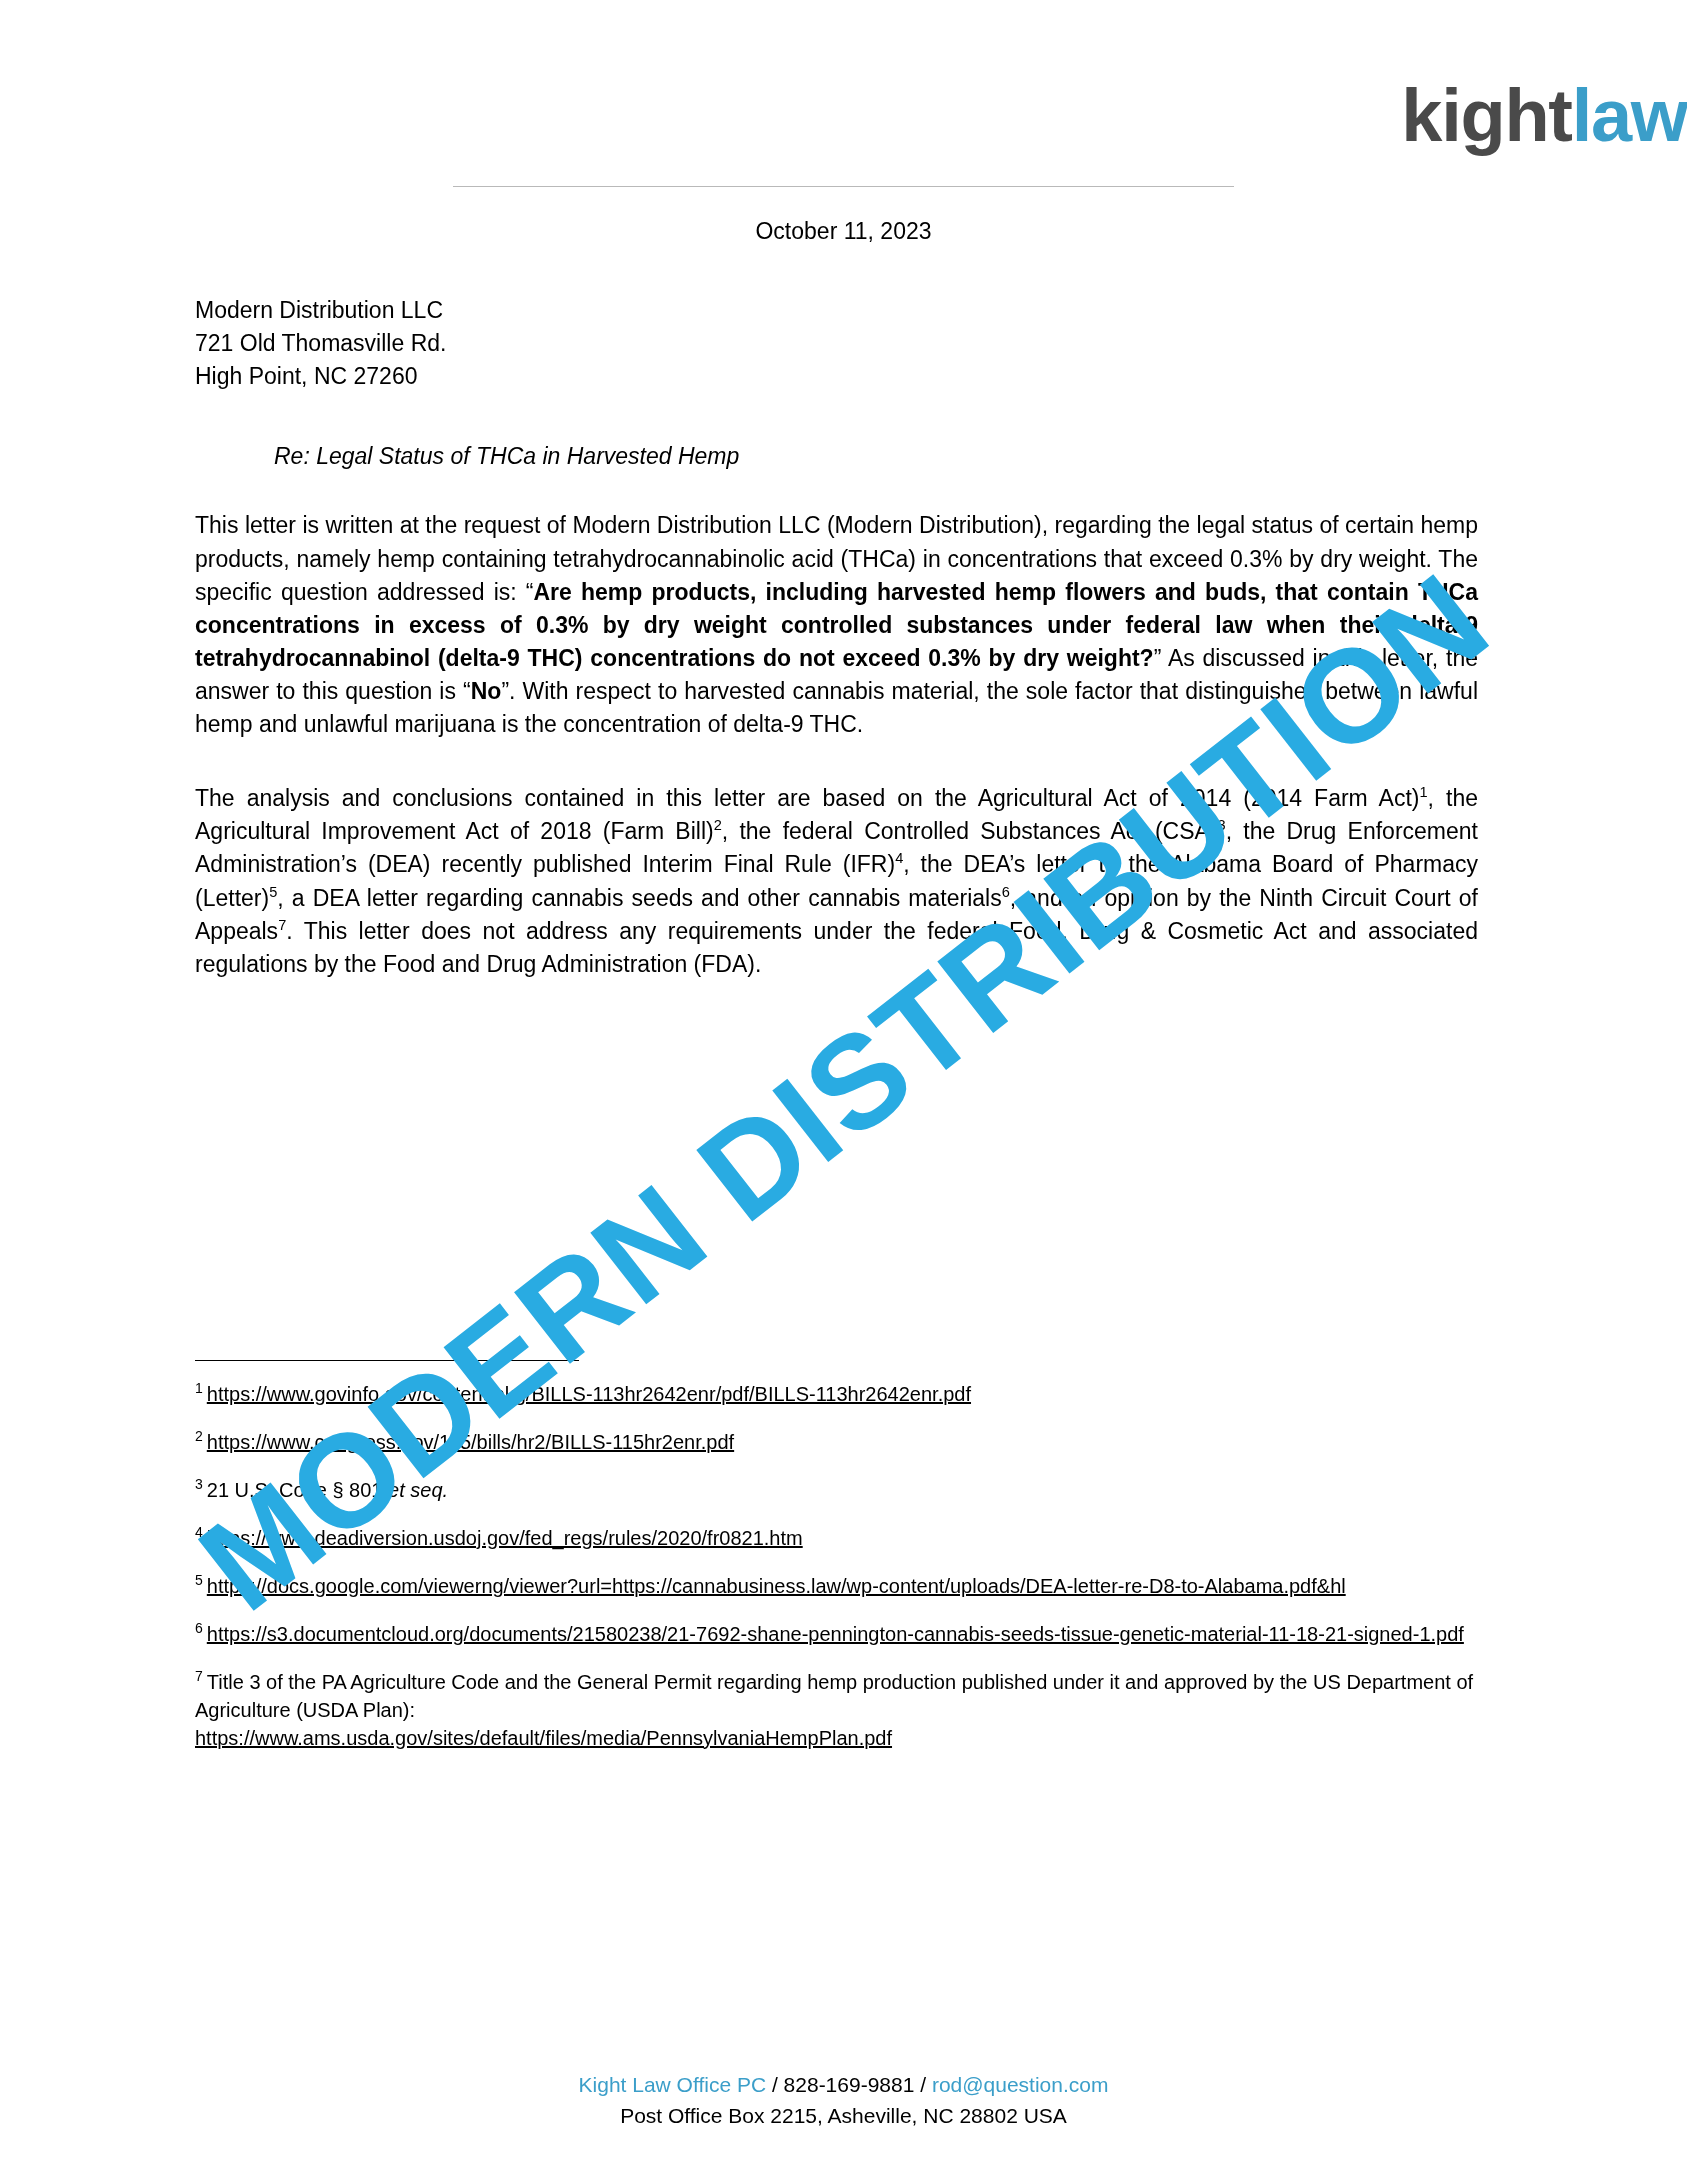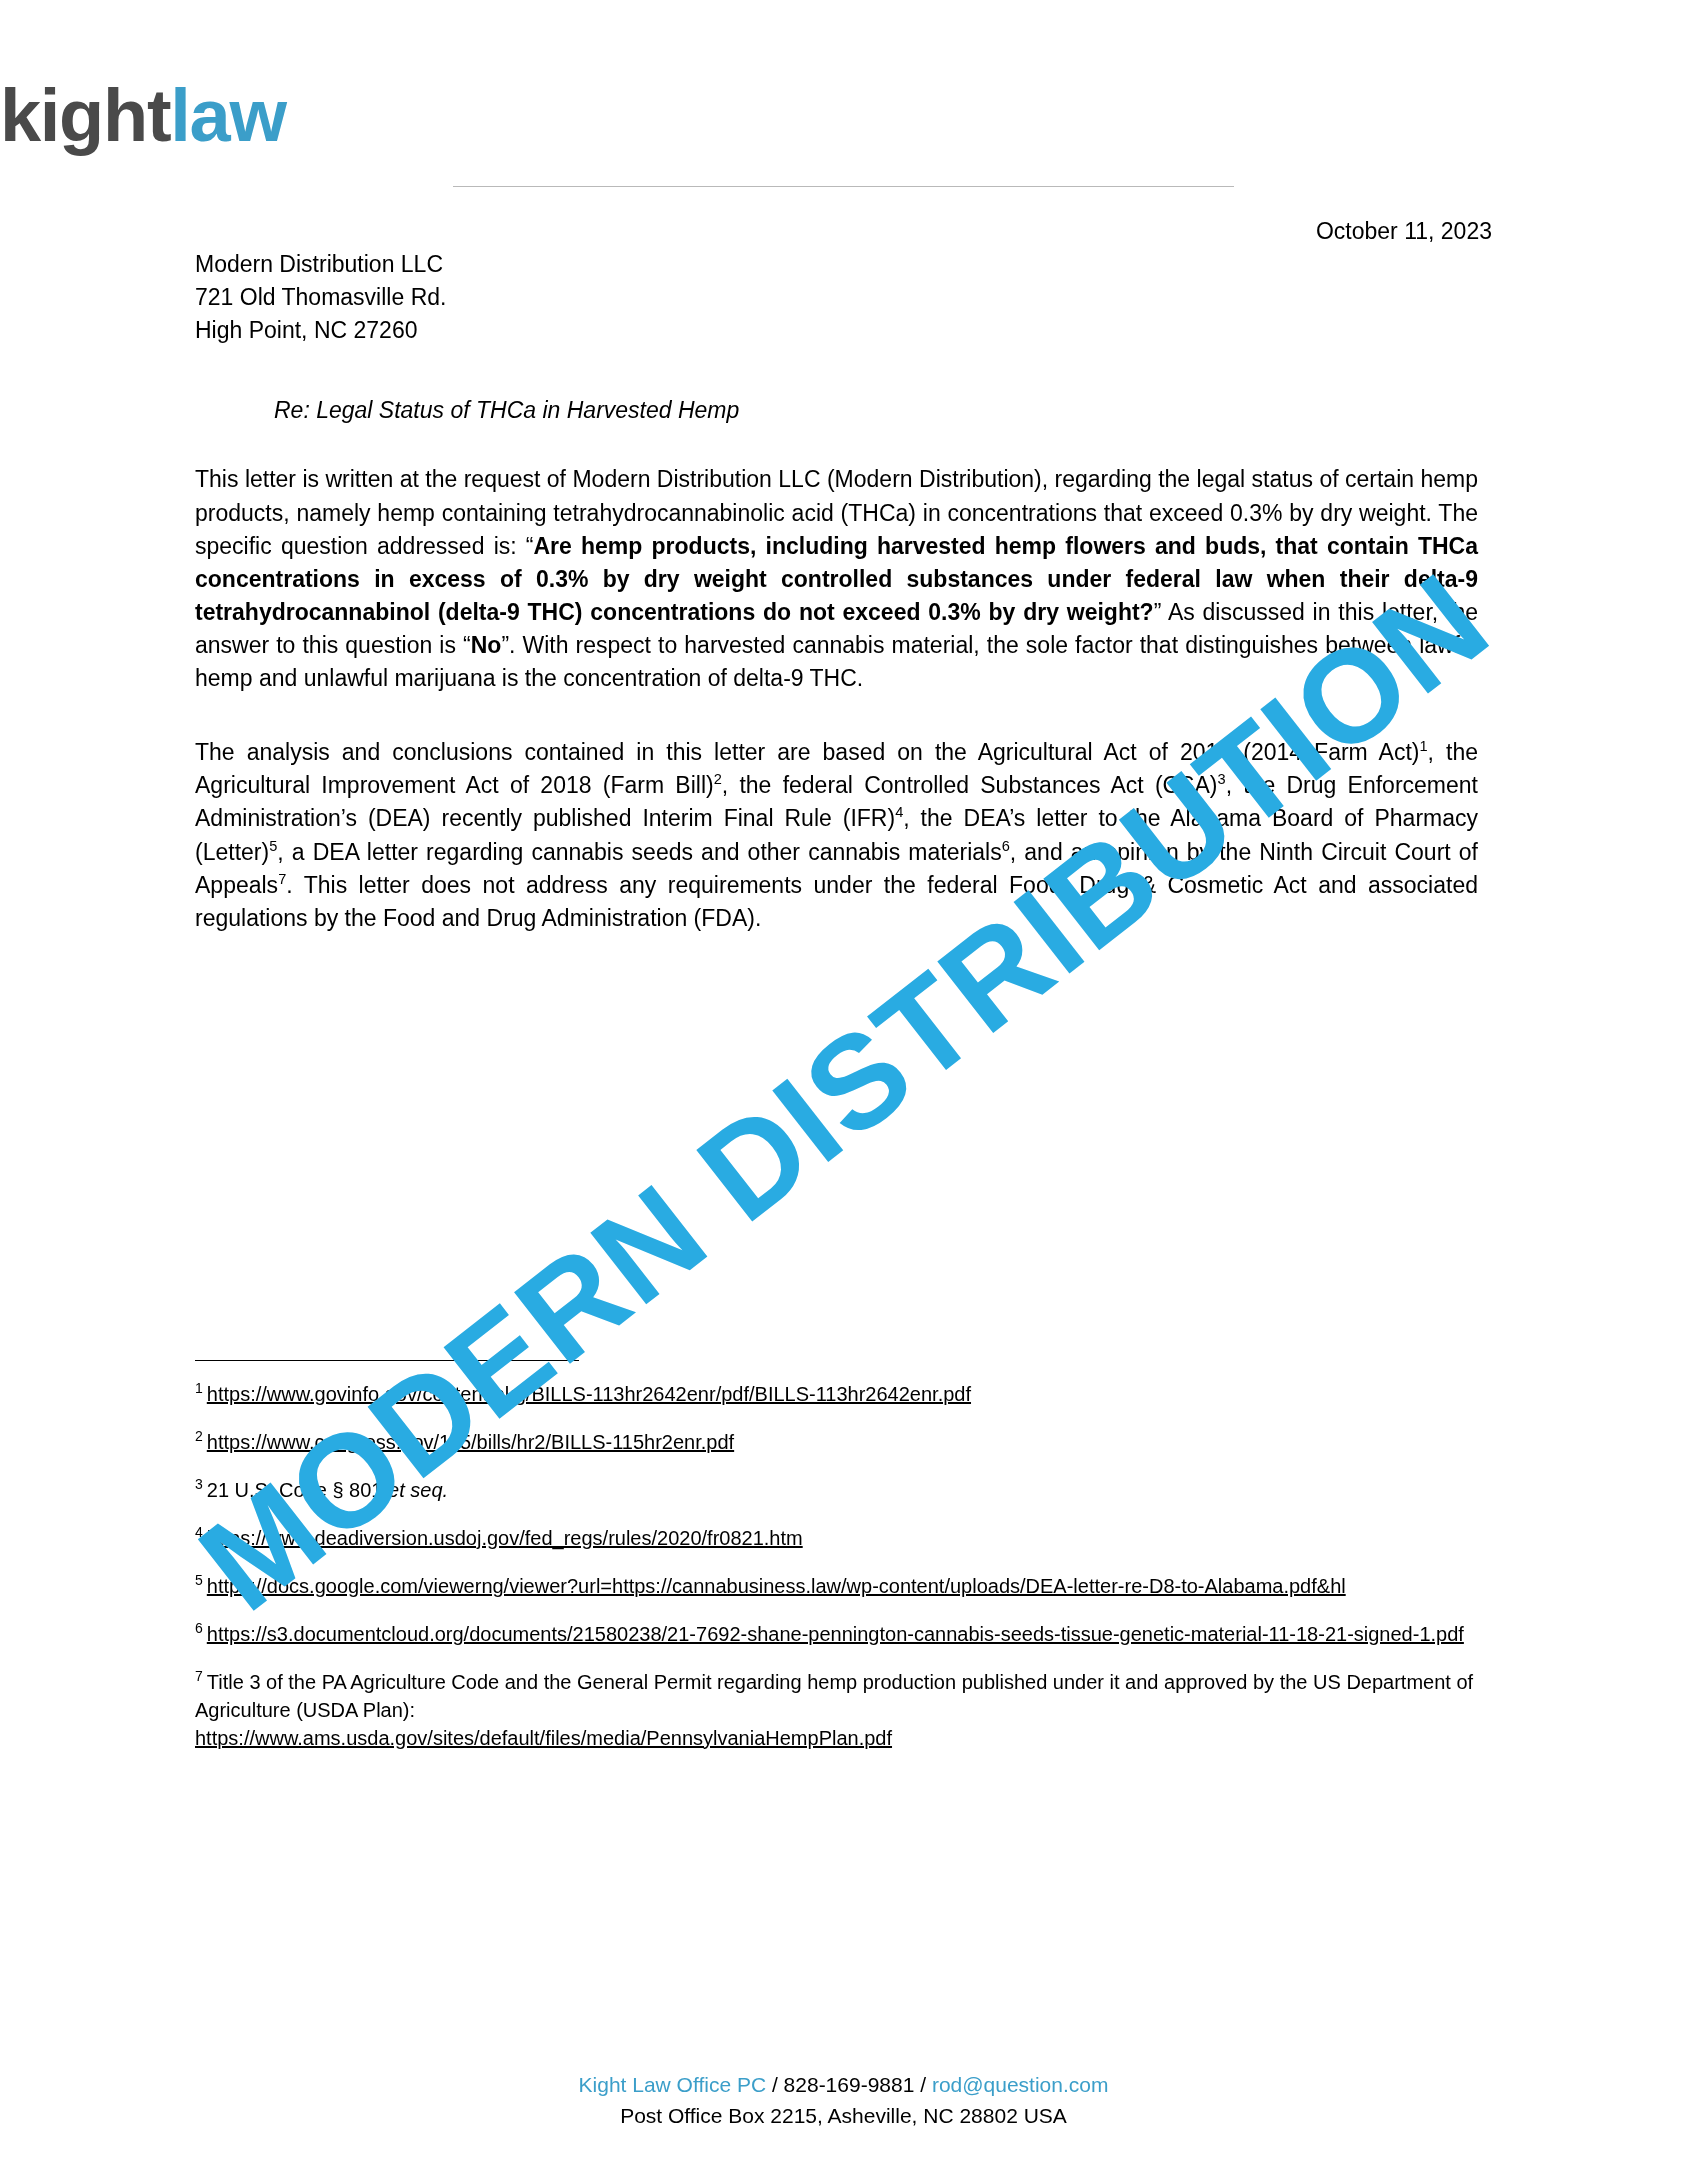--- a/index.html
+++ b/index.html
@@ -14,21 +14,21 @@
     background: #ffffff;
     font-family: "Liberation Sans", sans-serif;
     color: #000000;
     overflow: hidden;
     box-sizing: border-box;
   }
 
   
   .letterhead {
     padding-top: 79px;
-    text-align: left;
+    text-align: right;
   }
   .logo {
     font-size: 74px;
     font-weight: 700;
     letter-spacing: -1.3px;
     line-height: 1;
   }
   .logo .kight { color: #4a4a4a; }
   .logo .law { color: #3b9ec9; }
 
@@ -43,21 +43,22 @@
   .content {
     position: relative;
     margin: 0 auto;
     width: 1297px;
     padding-top: 28px;
     font-size: 23px;
     line-height: 1.44;
   }
 
   .date {
-    text-align: right;
+    text-align: center;
+    margin-bottom: 46px;
   }
 
   .addr-line { line-height: 1.42; }
   .address { margin-bottom: 48px; }
 
   .re-line {
     font-style: italic;
     margin-left: 79px;
     margin-bottom: 36px;
   }

